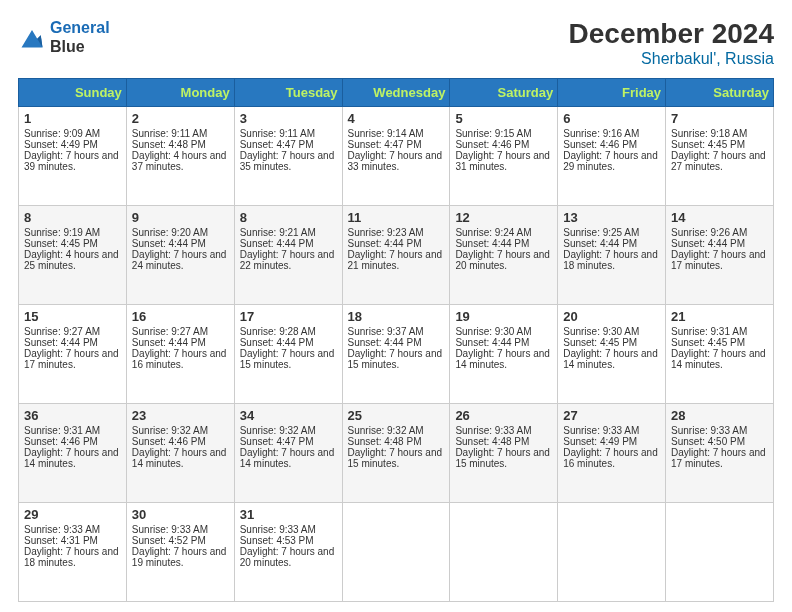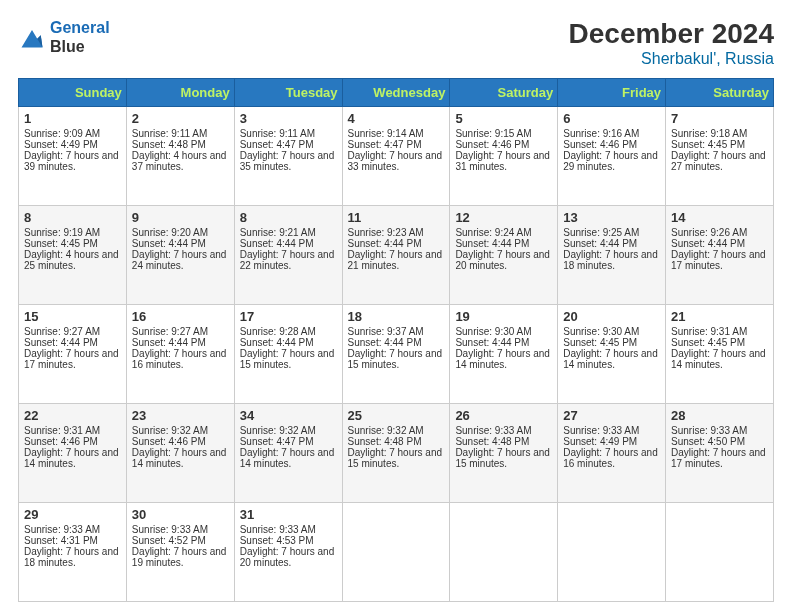--- a/index.html
+++ b/index.html
@@ -143,21 +143,21 @@
         <tr class="cal-row">
           <td><span class="day-num">15</span><span>Sunrise: 9:27 AM</span><br><span>Sunset: 4:44 PM</span><br><span>Daylight: 7 hours and 17 minutes.</span></td>
           <td><span class="day-num">16</span><span>Sunrise: 9:27 AM</span><br><span>Sunset: 4:44 PM</span><br><span>Daylight: 7 hours and 16 minutes.</span></td>
           <td><span class="day-num">17</span><span>Sunrise: 9:28 AM</span><br><span>Sunset: 4:44 PM</span><br><span>Daylight: 7 hours and 15 minutes.</span></td>
           <td><span class="day-num">18</span><span>Sunrise: 9:37 AM</span><br><span>Sunset: 4:44 PM</span><br><span>Daylight: 7 hours and 15 minutes.</span></td>
           <td><span class="day-num">19</span><span>Sunrise: 9:30 AM</span><br><span>Sunset: 4:44 PM</span><br><span>Daylight: 7 hours and 14 minutes.</span></td>
           <td><span class="day-num">20</span><span>Sunrise: 9:30 AM</span><br><span>Sunset: 4:45 PM</span><br><span>Daylight: 7 hours and 14 minutes.</span></td>
           <td><span class="day-num">21</span><span>Sunrise: 9:31 AM</span><br><span>Sunset: 4:45 PM</span><br><span>Daylight: 7 hours and 14 minutes.</span></td>
         </tr>
         <tr class="cal-row">
-          <td><span class="day-num">22</span><span>Sunrise: 9:31 AM</span><br><span>Sunset: 4:46 PM</span><br><span>Daylight: 7 hours and 14 minutes.</span></td>
+          <td><span class="day-num">36</span><span>Sunrise: 9:31 AM</span><br><span>Sunset: 4:46 PM</span><br><span>Daylight: 7 hours and 14 minutes.</span></td>
           <td><span class="day-num">23</span><span>Sunrise: 9:32 AM</span><br><span>Sunset: 4:46 PM</span><br><span>Daylight: 7 hours and 14 minutes.</span></td>
           <td><span class="day-num">34</span><span>Sunrise: 9:32 AM</span><br><span>Sunset: 4:47 PM</span><br><span>Daylight: 7 hours and 14 minutes.</span></td>
           <td><span class="day-num">25</span><span>Sunrise: 9:32 AM</span><br><span>Sunset: 4:48 PM</span><br><span>Daylight: 7 hours and 15 minutes.</span></td>
           <td><span class="day-num">26</span><span>Sunrise: 9:33 AM</span><br><span>Sunset: 4:48 PM</span><br><span>Daylight: 7 hours and 15 minutes.</span></td>
           <td><span class="day-num">27</span><span>Sunrise: 9:33 AM</span><br><span>Sunset: 4:49 PM</span><br><span>Daylight: 7 hours and 16 minutes.</span></td>
           <td><span class="day-num">28</span><span>Sunrise: 9:33 AM</span><br><span>Sunset: 4:50 PM</span><br><span>Daylight: 7 hours and 17 minutes.</span></td>
         </tr>
         <tr class="cal-row">
           <td><span class="day-num">29</span><span>Sunrise: 9:33 AM</span><br><span>Sunset: 4:31 PM</span><br><span>Daylight: 7 hours and 18 minutes.</span></td>
           <td><span class="day-num">30</span><span>Sunrise: 9:33 AM</span><br><span>Sunset: 4:52 PM</span><br><span>Daylight: 7 hours and 19 minutes.</span></td>

